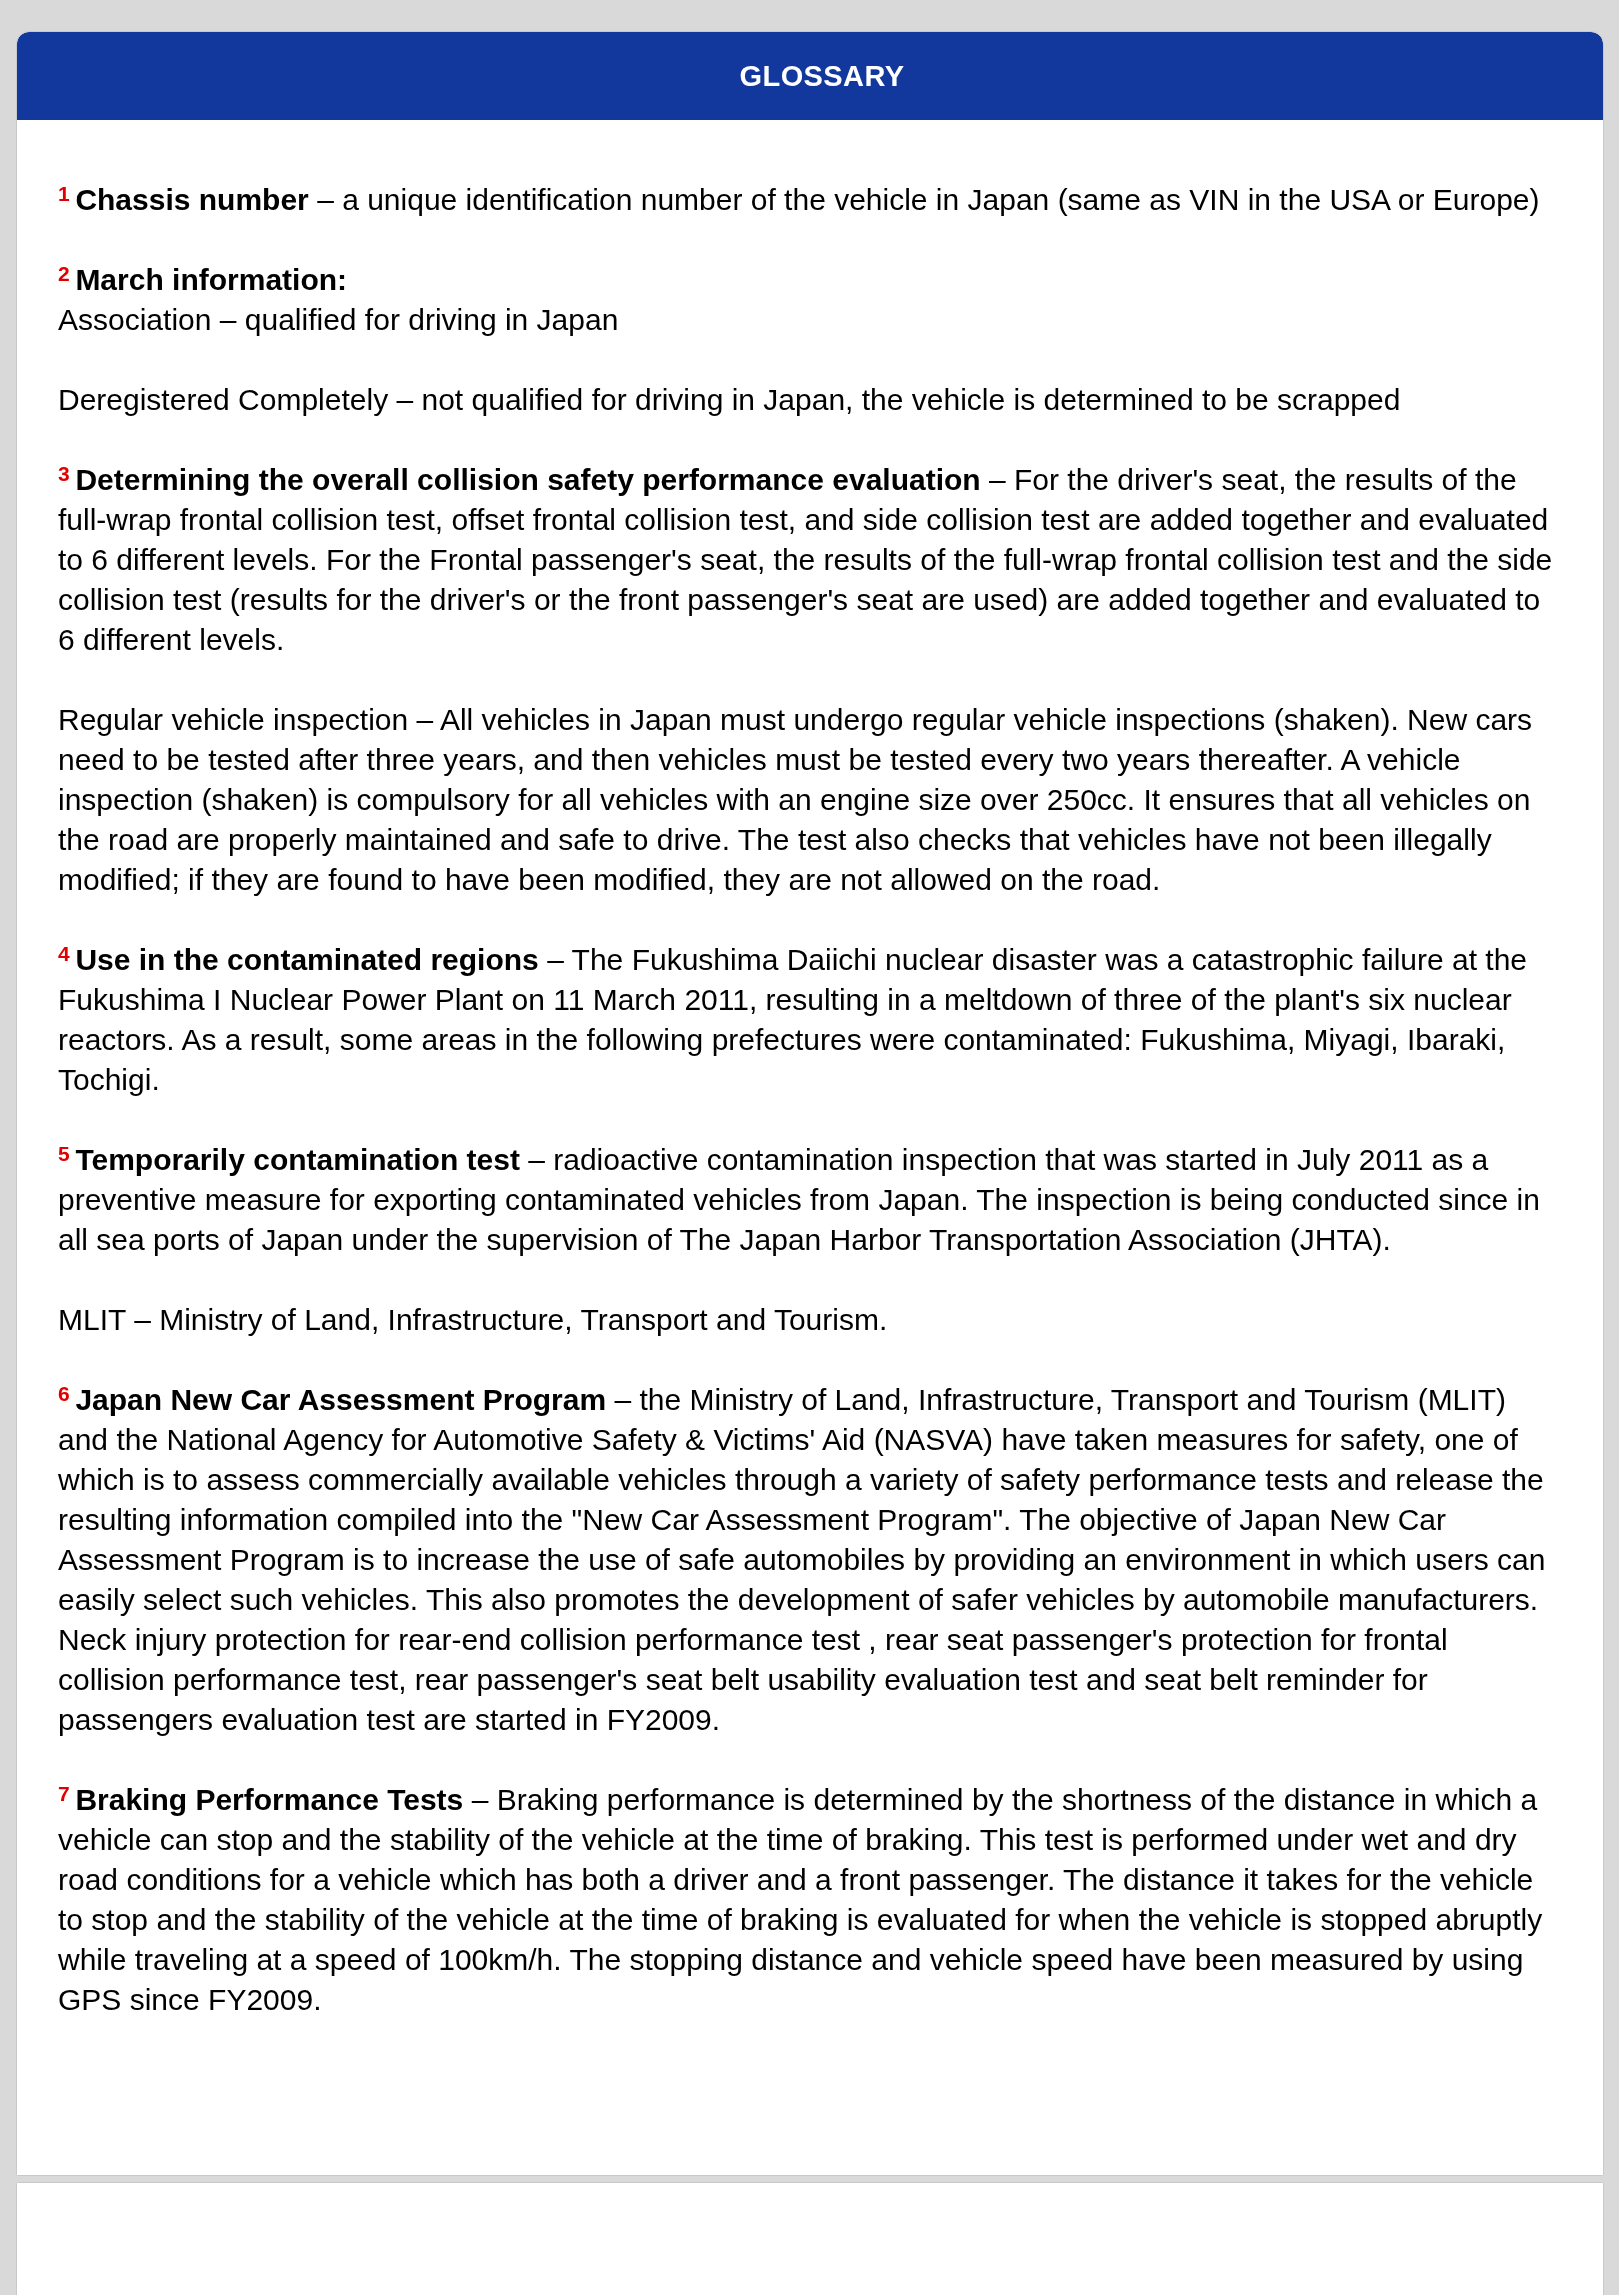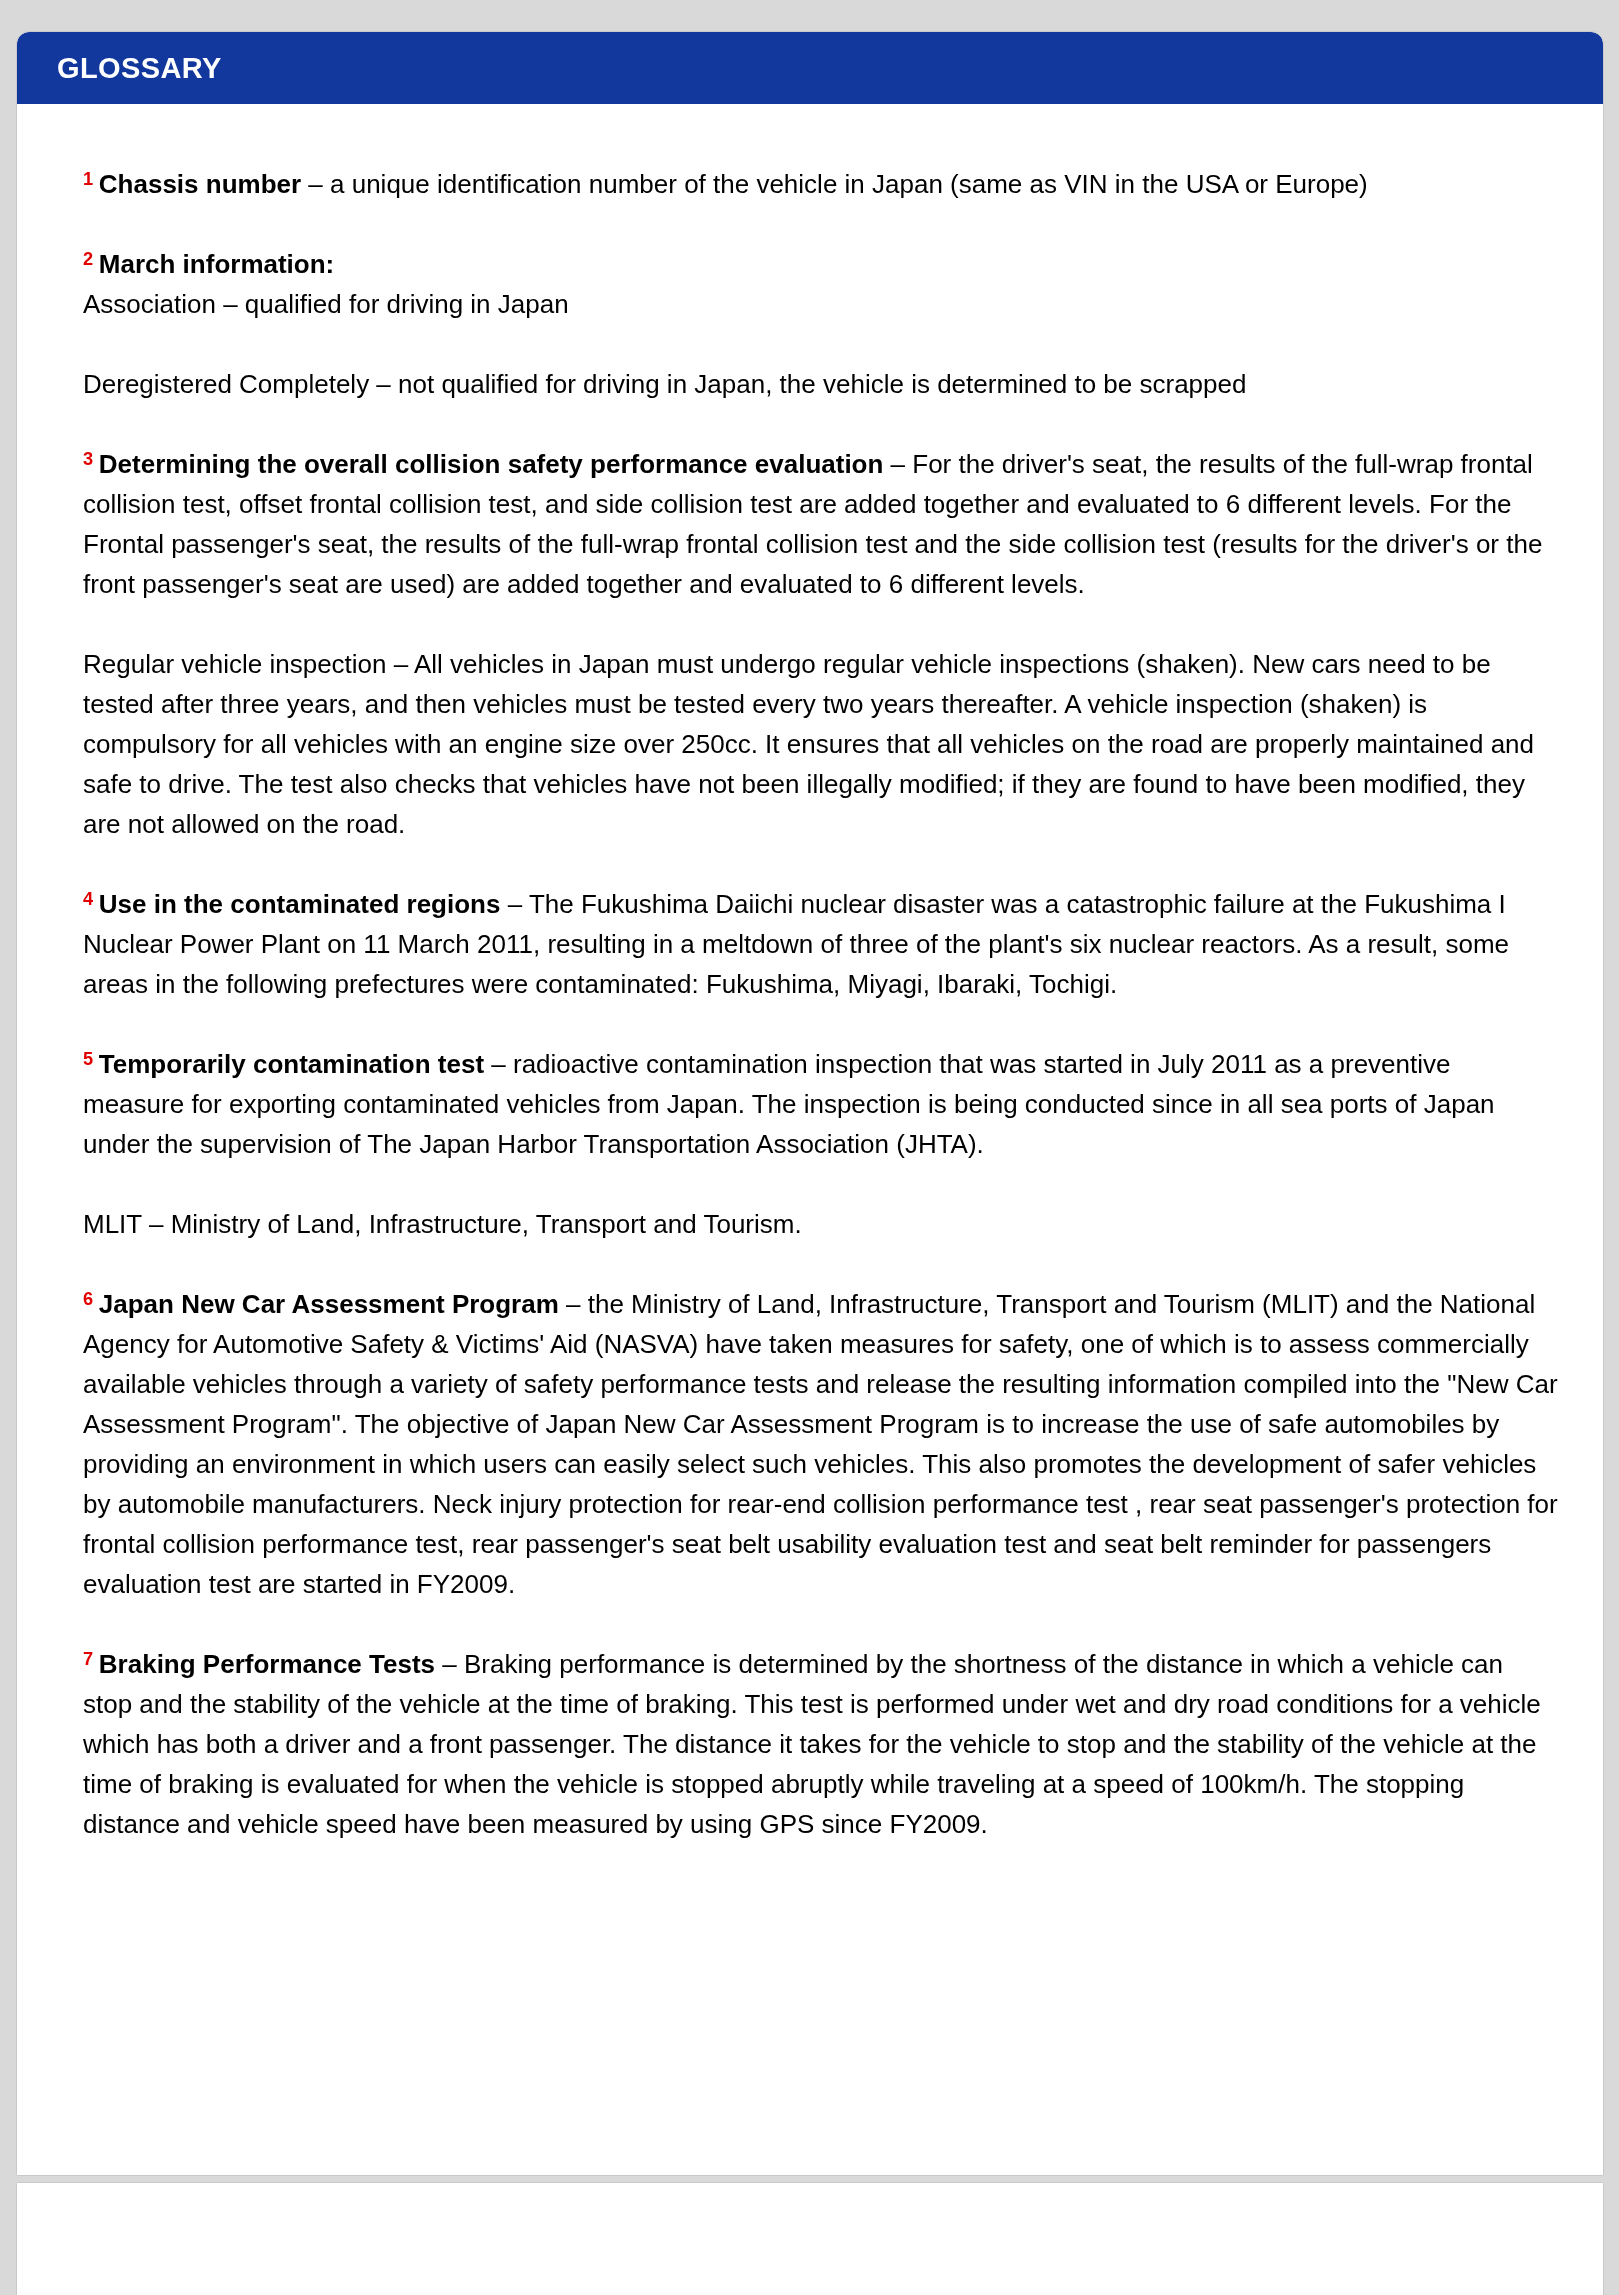--- a/index.html
+++ b/index.html
@@ -21,40 +21,40 @@
     width: 1588px;
     background: #ffffff;
     border: 0.8px solid #c9c9c9;
   }
   .card-main {
     height: 2145px;
     border-radius: 13px 13px 1.6px 1.6px;
     overflow: hidden;
   }
   .card-header {
-    height: 72px;
+    height: 88px;
     background: #12389E;
     border-radius: 12px 12px 0 0;
     display: flex;
     align-items: center;
-    padding-left: 40px;
+    padding-left: 24px;
+    justify-content: center;
   }
   .card-header h1 {
     margin: 0;
     color: #ffffff;
     font-size: 29px;
     font-weight: bold;
     letter-spacing: 0.4px;
   }
   .card-body {
     padding: 60px 45px 0 41px;
-    font-size: 26px;
+    font-size: 30px;
     line-height: 40px;
     color: #000000;
-    margin-left: 25px;
   }
   p.entry {
     margin: 0 0 40px 0;
     padding: 0;
   }
   sup.num {
     color: #E00000;
     font-weight: bold;
     font-size: 0.7em;
     line-height: 0;

